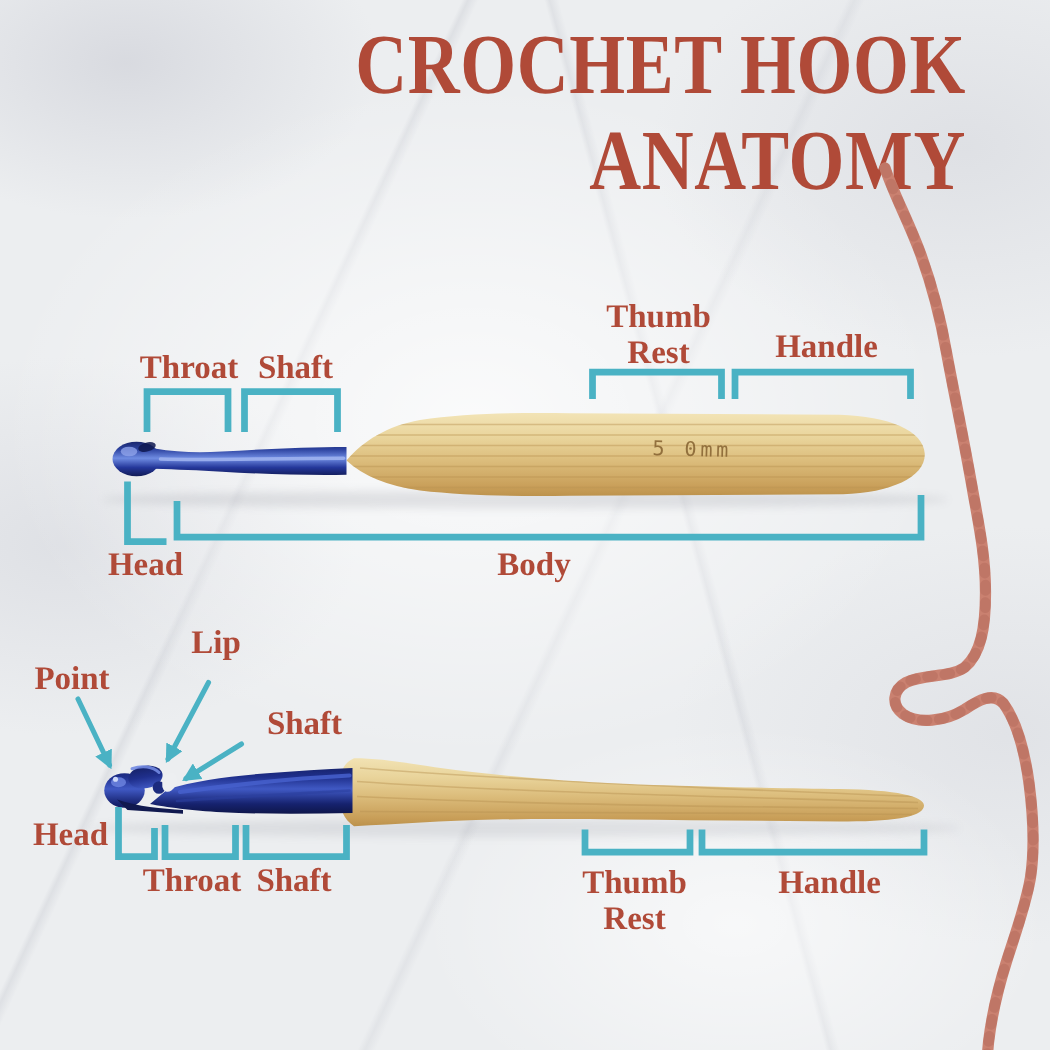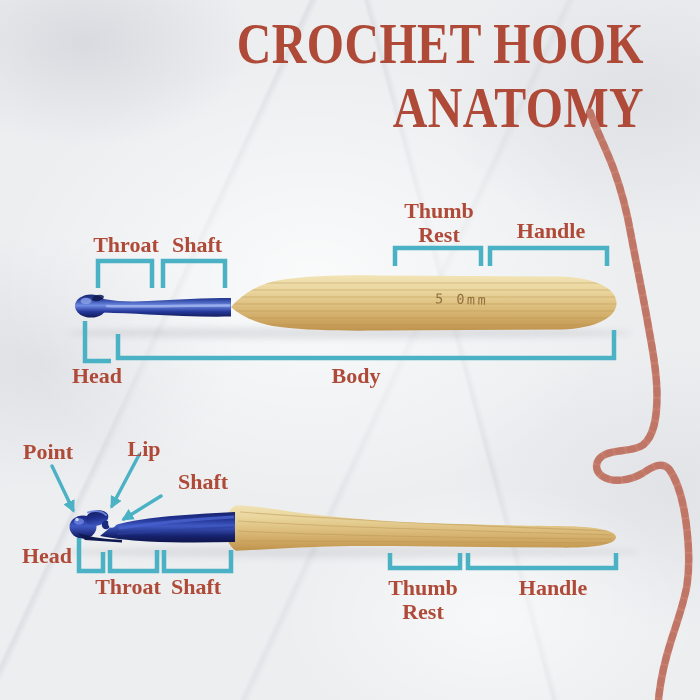--- a/index.html
+++ b/index.html
@@ -156,21 +156,21 @@
   <div class="lbl" style="left:197px;top:233px">Shaft</div>
   <div class="lbl" style="left:439px;top:199px">
     <div>Thumb</div>
     <div>Rest</div>
   </div>
   <div class="lbl" style="left:551px;top:219px">Handle</div>
   <div class="lbl" style="left:97px;top:364px">Head</div>
   <div class="lbl" style="left:356px;top:364px">Body</div>
 
   <div class="lbl" style="left:48px;top:440px">Point</div>
-  <div class="lbl" style="left:144px;top:437px">Lip</div>
+  <div class="lbl" style="left:144px;top:416px">Lip</div>
   <div class="lbl" style="left:203px;top:470px">Shaft</div>
   <div class="lbl" style="left:47px;top:544px">Head</div>
   <div class="lbl" style="left:128px;top:575px">Throat</div>
   <div class="lbl" style="left:196px;top:575px">Shaft</div>
   <div class="lbl" style="left:423px;top:576px">
     <div>Thumb</div>
     <div>Rest</div>
   </div>
   <div class="lbl" style="left:553px;top:576px">Handle</div>
 

